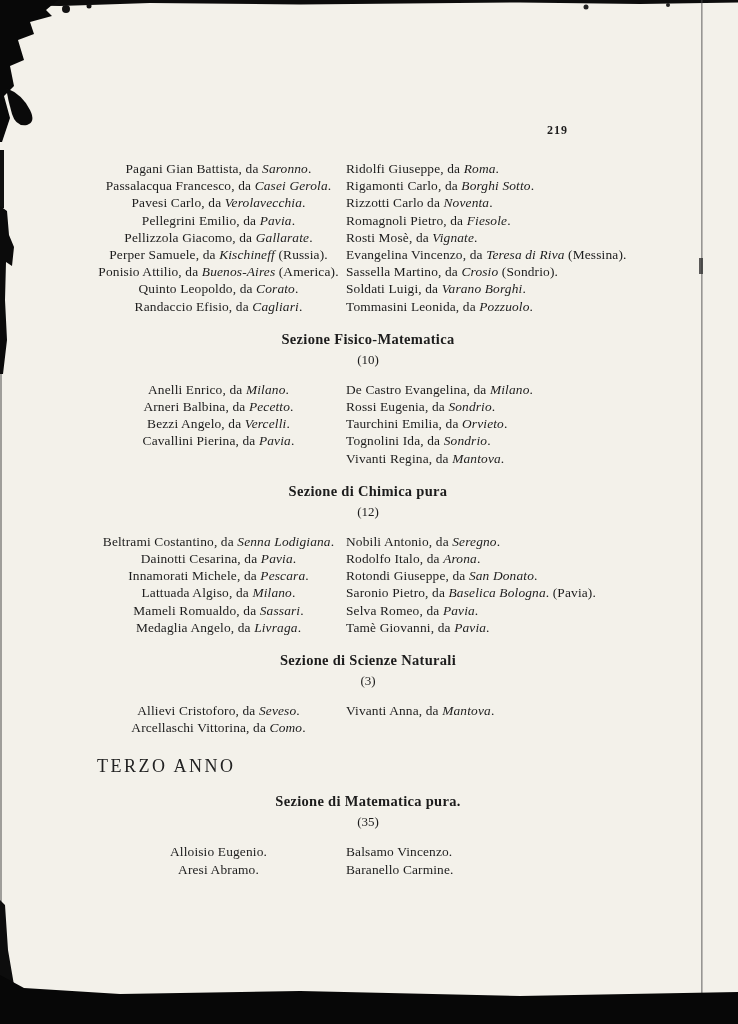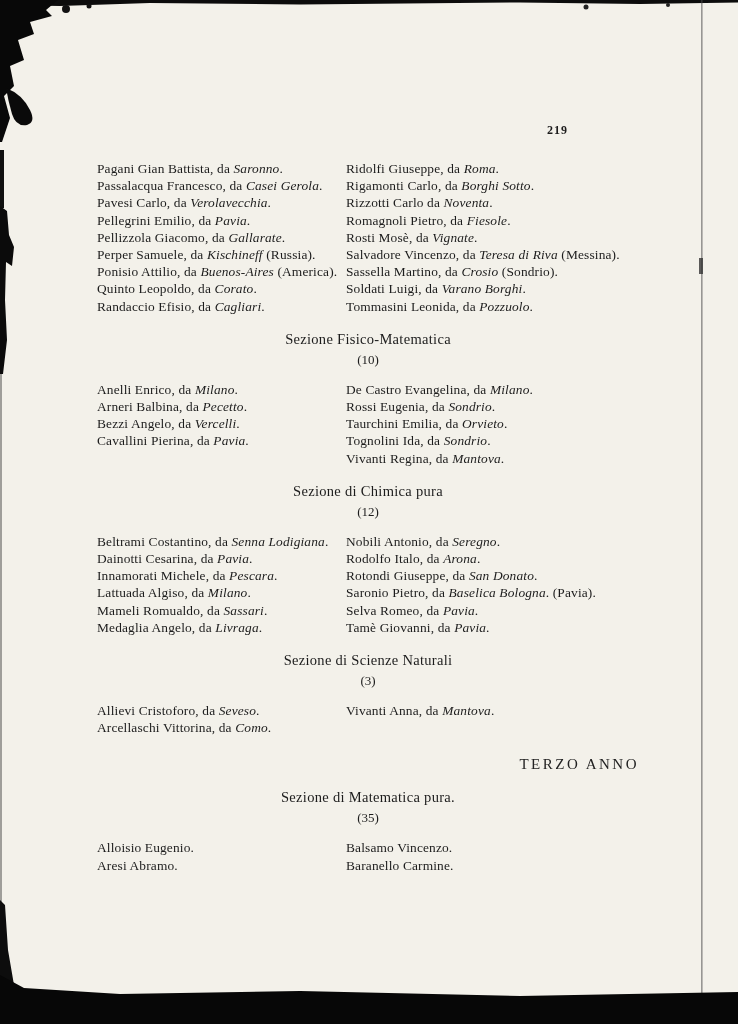--- a/index.html
+++ b/index.html
@@ -20,42 +20,42 @@
     font-size: 12px; font-weight: bold; letter-spacing: 1px;
   }
 
   .content {
     position: absolute;
     left: 97px; top: 160px; width: 542px;
   }
 
   .section { margin: 0; }
   .pre-heading {
-    text-align: right;
-    font-size: 15px;
+    text-align: left;
+    font-size: 18px;
     letter-spacing: 2.5px;
     margin: 20px 0 0 0;
     color: #222;
   }
   .section-heading {
     text-align: center;
     font-size: 14.5px;
-    font-weight: normal;
+    font-weight: bold;
     margin: 16px 0 4px 0;
     letter-spacing: 0.3px;
   }
   .section-count {
     text-align: center;
     font-size: 13px;
     margin: 0 0 13px 0;
   }
 
   .columns { display: flex; align-items: flex-start; }
   ul.col { list-style: none; margin: 0; padding: 0; }
-  ul.col:first-child { width: 249px; padding-right: 6px; box-sizing: border-box; }
+  ul.col:first-child { width: 249px; padding-right: 6px; box-sizing: border-box; text-align: center; }
   ul.col:last-child { flex: 1; }
 
   .entry {
     font-size: 13.4px;
     line-height: 17.2px;
     padding-left: 26px;
     text-indent: -26px;
     letter-spacing: 0.15px;
   }
   .entry i { font-style: italic; }
@@ -104,21 +104,21 @@
               <li class="entry"><span>Ponisio Attilio, da </span><i>Buenos-Aires</i><span> (America).</span></li>
               <li class="entry"><span>Quinto Leopoldo, da </span><i>Corato</i><span>.</span></li>
               <li class="entry"><span>Randaccio Efisio, da </span><i>Cagliari</i><span>.</span></li>
             </ul>
             <ul class="col">
               <li class="entry"><span>Ridolfi Giuseppe, da </span><i>Roma</i><span>.</span></li>
               <li class="entry"><span>Rigamonti Carlo, da </span><i>Borghi Sotto</i><span>.</span></li>
               <li class="entry"><span>Rizzotti Carlo da </span><i>Noventa</i><span>.</span></li>
               <li class="entry"><span>Romagnoli Pietro, da </span><i>Fiesole</i><span>.</span></li>
               <li class="entry"><span>Rosti Mosè, da </span><i>Vignate</i><span>.</span></li>
-              <li class="entry"><span>Salvadore Vincenzo, da </span><i>Teresa di Riva</i><span> (Messina).</span></li>
+              <li class="entry"><span>Evangelina Vincenzo, da </span><i>Teresa di Riva</i><span> (Messina).</span></li>
               <li class="entry"><span>Sassella Martino, da </span><i>Crosio</i><span> (Sondrio).</span></li>
               <li class="entry"><span>Soldati Luigi, da </span><i>Varano Borghi</i><span>.</span></li>
               <li class="entry"><span>Tommasini Leonida, da </span><i>Pozzuolo</i><span>.</span></li>
             </ul>
           </div>
         </section>
         <section class="section">
           <h2 class="section-heading">Sezione Fisico-Matematica</h2>
           <div class="section-count">(10)</div>
           <div class="columns">

